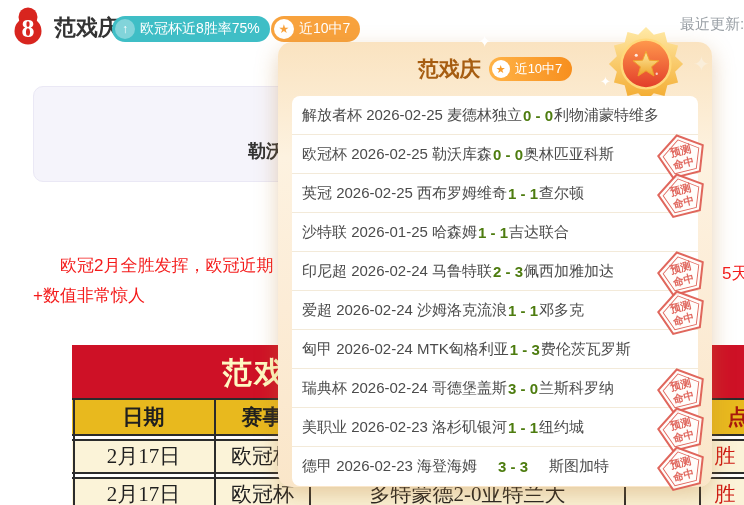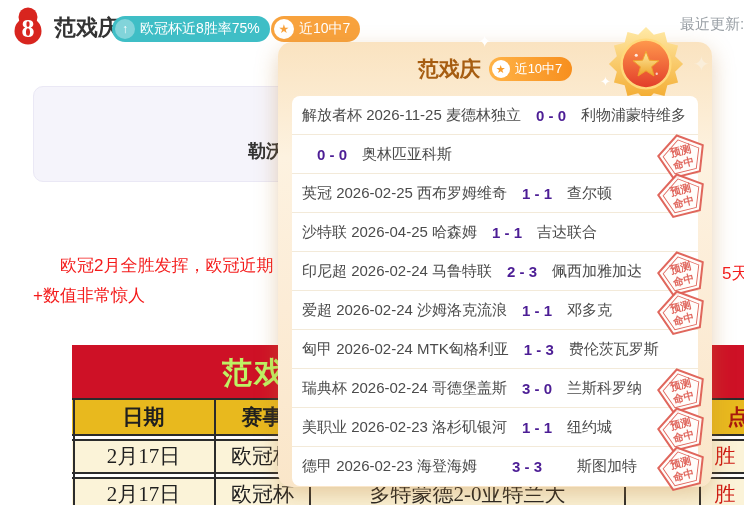--- a/index.html
+++ b/index.html
@@ -30,21 +30,21 @@
 
   
   .red1{left:60px;top:254px;font-size:17px;color:#f41b1b;white-space:nowrap;}
   .red1-tail{left:722px;top:262px;font-size:17px;color:#f41b1b;white-space:nowrap;}
   .red2{left:33px;top:284px;font-size:17px;color:#f41b1b;white-space:nowrap;}
 
   
   .btable{left:72px;top:345px;width:722px;height:160px;font-family:"Liberation Serif",serif;}
   .band{position:absolute;left:0;width:722px;box-sizing:border-box;}
   .t-title{top:0;height:53px;background:#ce1126;}
-  .t-title-text{position:absolute;left:150px;top:8px;color:#bef264;font-size:30px;font-weight:600;
+  .t-title-text{position:absolute;left:150px;top:8px;color:#fef9c3;font-size:30px;font-weight:600;
     letter-spacing:2px;white-space:nowrap;}
   .t-head{top:53px;height:38px;background:#e8b91e;border-top:2px solid #2b2b2b;
     border-bottom:2px solid #2b2b2b;}
   .t-row1{top:94px;height:35px;background:#fbf3d8;border-top:2px solid #2b2b2b;
     border-bottom:2px solid #2b2b2b;}
   .t-row2{top:132px;height:35px;background:#fbf3d8;border-top:2px solid #2b2b2b;
     border-bottom:2px solid #2b2b2b;}
   .tcell{position:absolute;text-align:center;font-size:21px;color:#1f1f1f;white-space:nowrap;}
   .th{font-weight:bold;line-height:38px;}
   .td{line-height:35px;}
@@ -66,21 +66,21 @@
   .popup-badge{height:24px;border-radius:12px;display:flex;align-items:center;color:#fff;
     font-size:13px;padding:0 10px 0 3px;background:linear-gradient(90deg,#ffb347,#f78f1e);}
   .popup-badge .ic{width:18px;height:18px;border-radius:50%;background:#fff;color:#f99d2c;
     font-size:11px;display:flex;align-items:center;justify-content:center;margin-right:5px;}
   .match-list{position:absolute;left:14px;top:54px;width:406px;height:390px;background:#fff;
     border-radius:8px;}
   .m-row{position:relative;height:39px;display:flex;align-items:center;box-sizing:border-box;
     border-bottom:1px solid #f3ead9;padding-left:10px;font-size:15px;color:#4b4b4b;
     white-space:nowrap;cursor:pointer;}
   .m-row:last-child{border-bottom:none;gap:20px;}
-  .m-score{color:#4c1d95;font-weight:bold;margin:0 15px;}
+  .m-score{color:#4d7c0f;font-weight:bold;margin:0 1px;}
   .m-stamp{position:absolute;right:-9px;top:-2px;transform:rotate(-14deg);opacity:.95;}
   .m-stamp text{font-size:11.5px;font-weight:bold;fill:#df5f55;text-anchor:middle;
     font-family:"Liberation Sans",sans-serif;}
   .medal{position:absolute;left:329px;top:-17px;width:78px;height:78px;}
   .sparkle{position:absolute;color:#fff;z-index:21;}
   .sp1{left:200px;top:-10px;font-size:16px;}
   .sp2{left:322px;top:32px;font-size:13px;}
   .sp3{left:415px;top:10px;font-size:20px;color:#faeeda;}
 </style>
 </head>
@@ -174,26 +174,27 @@
       <polygon fill="url(#gGold)" points="78,40 69.9,32 72.9,21 61.9,18.1 59,7.1 48,10.1 40,2 32,10.1 21,7.1 18.1,18.1 7.1,21 10.1,32 2,40 10.1,48 7.1,59 18.1,61.9 21,72.9 32,69.9 40,78 48,69.9 59,72.9 61.9,61.9 72.9,59 69.9,48"></polygon>
       <circle cx="40" cy="40" r="25" fill="url(#gRed)" stroke="#ffd87a" stroke-width="2.5"></circle>
       <polygon fill="url(#gStar)" stroke="#f0a22b" stroke-width="1" points="40,27 43.5,36.1 53.3,36.7 45.7,42.9 48.2,52.3 40,47 31.8,52.3 34.3,42.9 26.7,36.7 36.5,36.1"></polygon>
       <circle cx="30" cy="31" r="1.6" fill="#fff" opacity="0.85"></circle>
       <circle cx="51" cy="50" r="1.2" fill="#fff" opacity="0.7"></circle>
     </svg>
   </div>
 
   <div class="match-list">
       <div class="m-row">
-    <span class="m-text">解放者杯 2026-11-25 麦德林独立</span>
+    <span class="m-text">解放者杯 2026-02-25 麦德林独立</span>
     <span class="m-score">0 - 0</span>
     <span class="m-away">利物浦蒙特维多</span>
 
   </div>
       <div class="m-row">
+    <span class="m-text">欧冠杯 2026-02-25 勒沃库森</span>
     <span class="m-score">0 - 0</span>
     <span class="m-away">奥林匹亚科斯</span>
     <span class="m-stamp">
       <svg viewBox="0 0 54 48" width="50" height="44">
         <polygon points="27,2 52,19 42,46 12,46 2,19" fill="#fffdfb" fill-opacity="0.88" stroke="#df5f55" stroke-width="2.2"></polygon>
         <polygon points="27,7 47,21 39,42 15,42 7,21" fill="none" stroke="#df5f55" stroke-width="1"></polygon>
         <text class="st1" x="27" y="23">预测</text>
         <text class="st2" x="27" y="37">命中</text>
       </svg>
     </span>
@@ -205,21 +206,21 @@
     <span class="m-stamp">
       <svg viewBox="0 0 54 48" width="50" height="44">
         <polygon points="27,2 52,19 42,46 12,46 2,19" fill="#fffdfb" fill-opacity="0.88" stroke="#df5f55" stroke-width="2.2"></polygon>
         <polygon points="27,7 47,21 39,42 15,42 7,21" fill="none" stroke="#df5f55" stroke-width="1"></polygon>
         <text class="st1" x="27" y="23">预测</text>
         <text class="st2" x="27" y="37">命中</text>
       </svg>
     </span>
   </div>
       <div class="m-row">
-    <span class="m-text">沙特联 2026-04-25 哈森姆</span>
+    <span class="m-text">沙特联 2026-01-25 哈森姆</span>
     <span class="m-score">1 - 1</span>
     <span class="m-away">吉达联合</span>
 
   </div>
       <div class="m-row">
     <span class="m-text">印尼超 2026-02-24 马鲁特联</span>
     <span class="m-score">2 - 3</span>
     <span class="m-away">佩西加雅加达</span>
     <span class="m-stamp">
       <svg viewBox="0 0 54 48" width="50" height="44">

